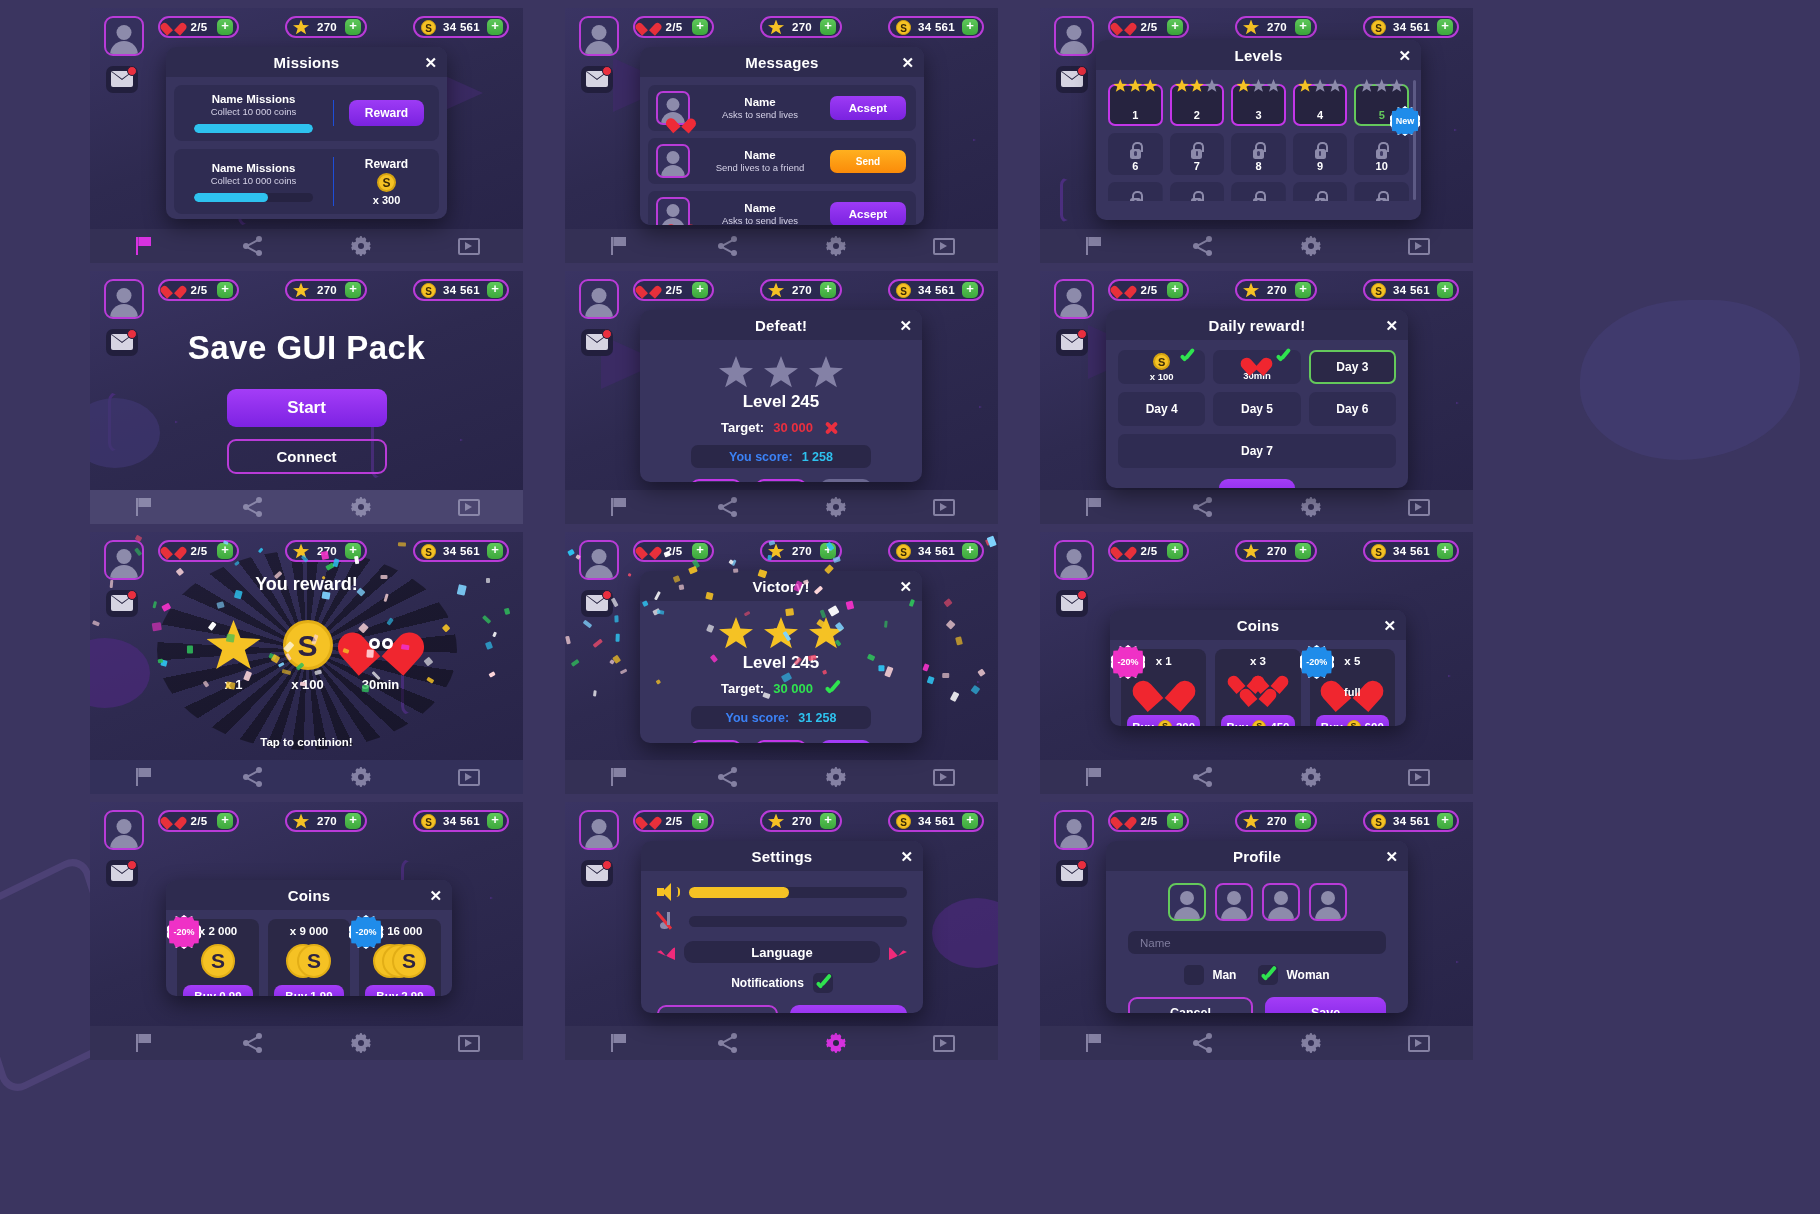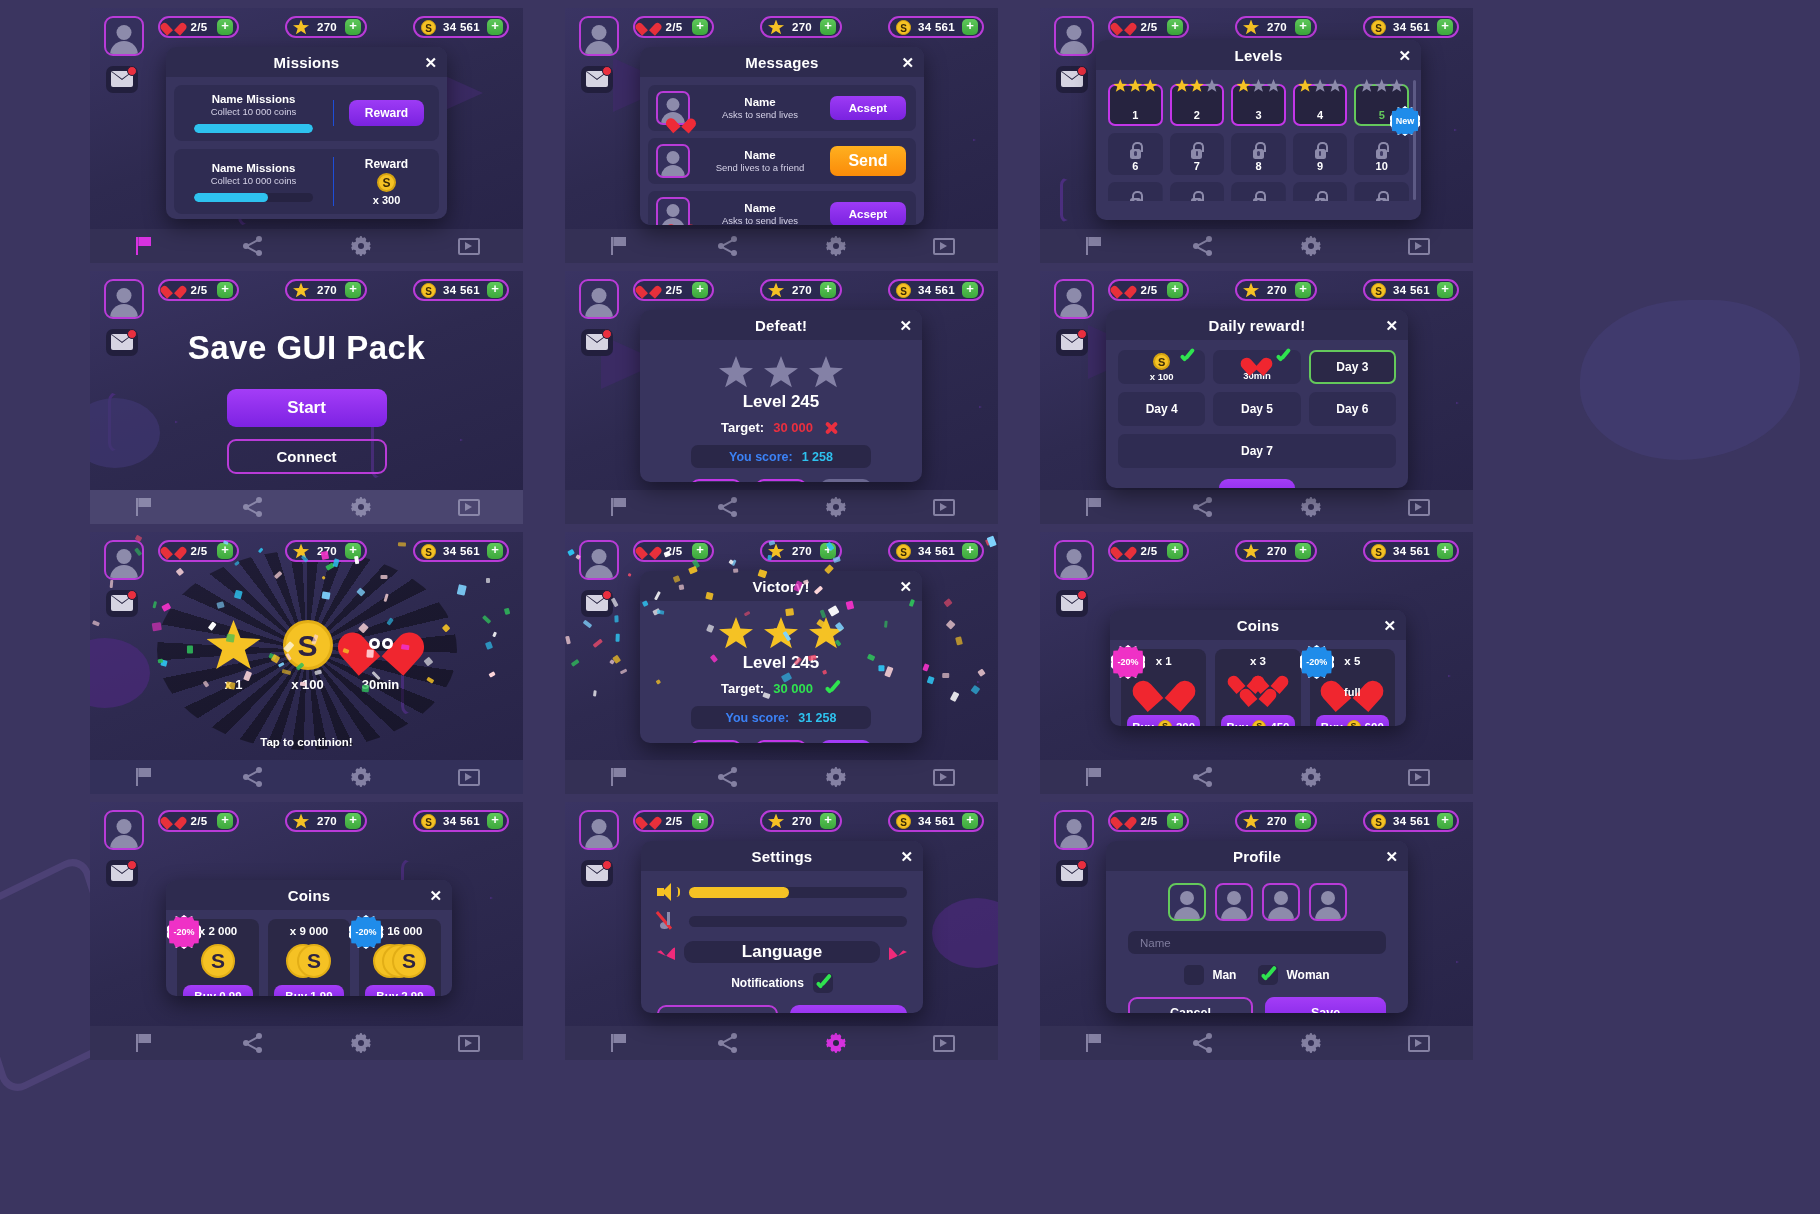--- a/index.html
+++ b/index.html
@@ -250,21 +250,21 @@
   .msg-heart::after { right:0; transform:rotate(42deg);  transform-origin:50% 100%; }
   .msg-txt { flex:1; text-align:center; }
   .msg-name { color:#fff; font-size:11.5px; font-weight:bold; }
   .msg-sub  { color:#d6d3e8; font-size:9.5px; margin-top:1px; }
   .btn-accept {
     background:linear-gradient(#9d3bf5,#7a22e0); color:#fff; font-weight:bold;
     font-size:11.5px; border:none; border-radius:7px; padding:6px 16px; cursor:pointer; min-width:76px;
   }
   .btn-send {
     background:linear-gradient(#ffb01f,#fb8b09); color:#fff; font-weight:bold;
-    font-size:16px; border:none; border-radius:7px; padding:6px 16px; cursor:pointer; min-width:76px;
+    font-size:10px; border:none; border-radius:7px; padding:6px 16px; cursor:pointer; min-width:76px;
   }
 
   
   .lv-grid { display:grid; grid-template-columns:repeat(5,1fr); gap:7px; }
   .lv-cell {
     height:42px; border-radius:7px; background:#2f2c52;
     display:flex; flex-direction:column; align-items:center; justify-content:flex-end;
     padding-bottom:3px; position:relative; cursor:pointer;
   }
   .lv-cell.unlocked { border:2px solid #c336e8; background:#26233f; }
@@ -475,21 +475,21 @@
   }
   .ic-note::after {
     content:""; position:absolute; left:10px;top:0;width:2.6px;height:13px;background:#8d8bab;
   }
   .note-slash { position:absolute; left:1px; top:-1px; width:22px; height:2.6px;
                 background:#e8303b; transform: rotate(50deg); transform-origin:0 0; }
   .lang-row { display:flex; align-items:center; gap:9px; margin-bottom:10px; }
   .lang-box {
     flex:1; height:22px; border-radius:9px; background:#2a2748;
     display:flex; align-items:center; justify-content:center;
-    color:#fff; font-size:17px; font-weight:bold; cursor:pointer;
+    color:#fff; font-size:13px; font-weight:bold; cursor:pointer;
   }
   .tri-heart { width:18px;height:16px;position:relative;flex:none;cursor:pointer; }
   .tri-heart::before, .tri-heart::after {
     content:""; position:absolute; width:10px;height:14px;background:#f02a7a;border-radius:10px 10px 0 0;top:1px;
   }
   .tri-heart::before{ left:0; transform:rotate(-42deg); transform-origin:50% 100%; }
   .tri-heart::after { right:0; transform:rotate(42deg);  transform-origin:50% 100%; }
   .notif-row { display:flex; align-items:center; justify-content:center; gap:9px; margin-bottom:12px; }
   .notif-lbl { color:#fff; font-size:12px; font-weight:bold; }
   .chk {
@@ -1147,20 +1147,21 @@
         <div class="plus">+</div>
       </div>
       <div class="chip-sp"></div>
       <div class="chip">
         <div class="i-coin">S</div>
         <span class="val">34 561</span>
         <div class="plus">+</div>
       </div>
     </div>
 
+    <div class="reward-title">You reward!</div>
 
     <div class="rewards-row" style="position:absolute;left:0;right:0;top:88px;z-index:4;">
       <div class="rw-item">
         <div class="rw-big-star"></div>
         <div class="rw-cap">x 1</div>
       </div>
       <div class="rw-item">
         <div class="rw-big-coin">S</div>
         <div class="rw-cap">x 100</div>
       </div>

